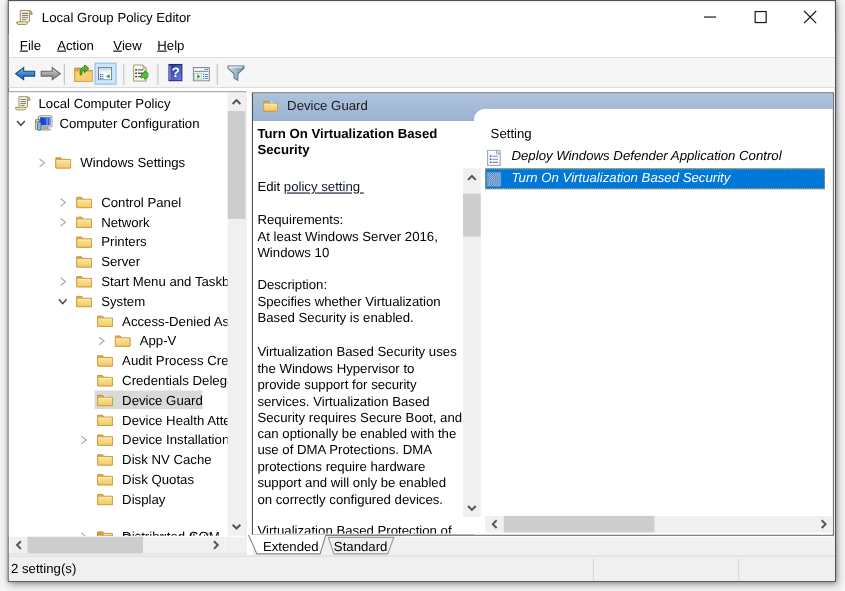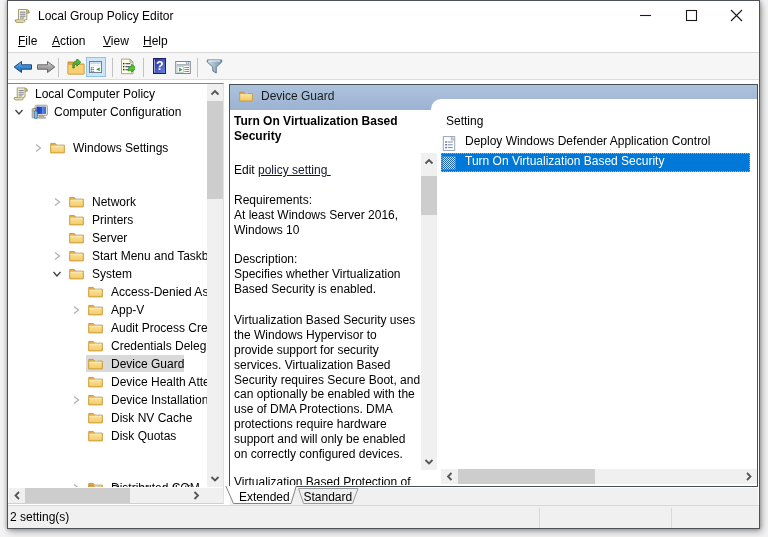--- a/index.html
+++ b/index.html
@@ -9,21 +9,21 @@
 svg { display:block; }
 #win { position:absolute; left:7px; top:0; width:753px; height:529px; background:#fff;
   border:1px solid #4e5157; box-shadow:0 0 4px rgba(0,0,0,.35), 2px 3px 7px rgba(0,0,0,.28); }
 .tsep { position:absolute; width:1px; height:19px; background:#c3c3c3; }
 .trow { position:absolute; height:18px; white-space:nowrap; }
 .trow .lbl { position:absolute; top:2px; font-size:12px; }
 .sbtrack { background:#f0f0f0; }
 .sbthumb { background:#cdcdcd; }
 .dtxt { position:absolute; width:200px; line-height:14.9px; font-size:12px; }
 .pol { color:#0f172a; }
-.lrow { position:absolute; font-size:12px; white-space:nowrap; }
+.lrow { position:absolute; font-size:12px; white-space:nowrap;font-style:italic; }
 </style>
 </head>
 <body>
 <div id="win"></div>
 
 <svg class="abs" style="left:14px;top:8px" width="16" height="16" viewBox="0 0 16 16">
 <path d="M4.5 1.5 H12.5 q2.8 0.3 2.8 3 L15.3 5 H12.8 V11.3 q-3 .3 -3.6 2.7 H3 Q1.2 14 1 12.4 L4.5 12 Z" fill="#f8f2ce" stroke="#9a915e" stroke-width="0.9"></path>
 <path d="M12.6 1.7 q2.4 .5 2.2 2.8 h-2.2 z" fill="#d9c788" stroke="#9a915e" stroke-width="0.7"></path>
 <path d="M1.6 11.9 H9.3 q1.7 0 1.7 1.2 T9.3 14.3 H3 Q1.5 14.2 1.5 13 Z" fill="#f2e8b4" stroke="#9a915e" stroke-width="0.8"></path>
 <g stroke="#7b7da6" stroke-width="1">
@@ -188,20 +188,38 @@
           <linearGradient id="fgr" x1="0" y1="0" x2="0" y2="1">
             <stop offset="0" stop-color="#fbe49c"></stop>
             <stop offset="1" stop-color="#f2ca64"></stop>
           </linearGradient>
         </defs>
 <path d="M.8 4.8 H15.2 V12.6 H.8 Z" fill="url(#fgr)" stroke="#cf9c3a" stroke-width="0.8"></path>
 <path d="M1.4 5.4 H14.6" stroke="#fdeebc" stroke-width="0.9"></path>
 </svg>
       <div class="lbl" style="left:65px">Windows Settings</div>
     </div>
+<div class="trow" style="left:0;top:91px;width:199px">
+      <svg class="abs" style="left:44px;top:4px" width="10" height="10" viewBox="0 0 10 10">
+        <path d="M3 1.5 L7.5 5 L3 8.5" fill="none" stroke="#b0b0b0" stroke-width="1.2"></path>
+      </svg>
+      <svg class="abs" style="left:61px;top:2px" width="15" height="14" viewBox="0 0 16 15">
+<path d="M.8 2.6 L5.6 2.6 L7 4.4 L15.2 4.4 L15.2 12.6 L.8 12.6 Z" fill="#e6ac4a" stroke="#bb8832" stroke-width="0.8"></path>
+<path d="M7.4 4.1 l.7-1 2.2 0 0 1 z" fill="#cfe6f8"></path>
+<defs>
+          <linearGradient id="fgr" x1="0" y1="0" x2="0" y2="1">
+            <stop offset="0" stop-color="#fbe49c"></stop>
+            <stop offset="1" stop-color="#f2ca64"></stop>
+          </linearGradient>
+        </defs>
+<path d="M.8 4.8 H15.2 V12.6 H.8 Z" fill="url(#fgr)" stroke="#cf9c3a" stroke-width="0.8"></path>
+<path d="M1.4 5.4 H14.6" stroke="#fdeebc" stroke-width="0.9"></path>
+</svg>
+      <div class="lbl" style="left:84px">Control Panel</div>
+    </div>
 <div class="trow" style="left:0;top:109px;width:199px">
       <svg class="abs" style="left:44px;top:4px" width="10" height="10" viewBox="0 0 10 10">
         <path d="M3 1.5 L7.5 5 L3 8.5" fill="none" stroke="#b0b0b0" stroke-width="1.2"></path>
       </svg>
       <svg class="abs" style="left:61px;top:2px" width="15" height="14" viewBox="0 0 16 15">
 <path d="M.8 2.6 L5.6 2.6 L7 4.4 L15.2 4.4 L15.2 12.6 L.8 12.6 Z" fill="#e6ac4a" stroke="#bb8832" stroke-width="0.8"></path>
 <path d="M7.4 4.1 l.7-1 2.2 0 0 1 z" fill="#cfe6f8"></path>
 <defs>
           <linearGradient id="fgr" x1="0" y1="0" x2="0" y2="1">
             <stop offset="0" stop-color="#fbe49c"></stop>
@@ -287,21 +305,21 @@
           <linearGradient id="fgr" x1="0" y1="0" x2="0" y2="1">
             <stop offset="0" stop-color="#fbe49c"></stop>
             <stop offset="1" stop-color="#f2ca64"></stop>
           </linearGradient>
         </defs>
 <path d="M.8 4.8 H15.2 V12.6 H.8 Z" fill="url(#fgr)" stroke="#cf9c3a" stroke-width="0.8"></path>
 <path d="M1.4 5.4 H14.6" stroke="#fdeebc" stroke-width="0.9"></path>
 </svg>
       <div class="lbl" style="left:103px">Access-Denied Assistance</div>
     </div>
-<div class="trow" style="left:0;top:217px;width:199px">
+<div class="trow" style="left:16px;top:217px;width:199px">
       <svg class="abs" style="left:63px;top:4px" width="10" height="10" viewBox="0 0 10 10">
         <path d="M3 1.5 L7.5 5 L3 8.5" fill="none" stroke="#b0b0b0" stroke-width="1.2"></path>
       </svg>
       <svg class="abs" style="left:80px;top:2px" width="15" height="14" viewBox="0 0 16 15">
 <path d="M.8 2.6 L5.6 2.6 L7 4.4 L15.2 4.4 L15.2 12.6 L.8 12.6 Z" fill="#e6ac4a" stroke="#bb8832" stroke-width="0.8"></path>
 <path d="M7.4 4.1 l.7-1 2.2 0 0 1 z" fill="#cfe6f8"></path>
 <defs>
           <linearGradient id="fgr" x1="0" y1="0" x2="0" y2="1">
             <stop offset="0" stop-color="#fbe49c"></stop>
             <stop offset="1" stop-color="#f2ca64"></stop>
@@ -413,20 +431,35 @@
 <defs>
           <linearGradient id="fgr" x1="0" y1="0" x2="0" y2="1">
             <stop offset="0" stop-color="#fbe49c"></stop>
             <stop offset="1" stop-color="#f2ca64"></stop>
           </linearGradient>
         </defs>
 <path d="M.8 4.8 H15.2 V12.6 H.8 Z" fill="url(#fgr)" stroke="#cf9c3a" stroke-width="0.8"></path>
 <path d="M1.4 5.4 H14.6" stroke="#fdeebc" stroke-width="0.9"></path>
 </svg>
       <div class="lbl" style="left:103px">Disk Quotas</div>
+    </div>
+<div class="trow" style="left:0;top:361px;width:199px">
+      <svg class="abs" style="left:80px;top:2px" width="15" height="14" viewBox="0 0 16 15">
+<path d="M.8 2.6 L5.6 2.6 L7 4.4 L15.2 4.4 L15.2 12.6 L.8 12.6 Z" fill="#e6ac4a" stroke="#bb8832" stroke-width="0.8"></path>
+<path d="M7.4 4.1 l.7-1 2.2 0 0 1 z" fill="#cfe6f8"></path>
+<defs>
+          <linearGradient id="fgr" x1="0" y1="0" x2="0" y2="1">
+            <stop offset="0" stop-color="#fbe49c"></stop>
+            <stop offset="1" stop-color="#f2ca64"></stop>
+          </linearGradient>
+        </defs>
+<path d="M.8 4.8 H15.2 V12.6 H.8 Z" fill="url(#fgr)" stroke="#cf9c3a" stroke-width="0.8"></path>
+<path d="M1.4 5.4 H14.6" stroke="#fdeebc" stroke-width="0.9"></path>
+</svg>
+      <div class="lbl" style="left:103px">Display</div>
     </div>
 <div class="trow" style="left:0;top:395px;width:164px">
       <svg class="abs" style="left:63px;top:4px" width="10" height="10" viewBox="0 0 10 10">
         <path d="M3 1.5 L7.5 5 L3 8.5" fill="none" stroke="#b0b0b0" stroke-width="1.2"></path>
       </svg>
       <svg class="abs" style="left:80px;top:2px" width="15" height="14" viewBox="0 0 16 15">
 <path d="M.8 2.6 L5.6 2.6 L7 4.4 L15.2 4.4 L15.2 12.6 L.8 12.6 Z" fill="#e6ac4a" stroke="#bb8832" stroke-width="0.8"></path>
 <path d="M7.4 4.1 l.7-1 2.2 0 0 1 z" fill="#cfe6f8"></path>
 <defs>
           <linearGradient id="fgr" x1="0" y1="0" x2="0" y2="1">

